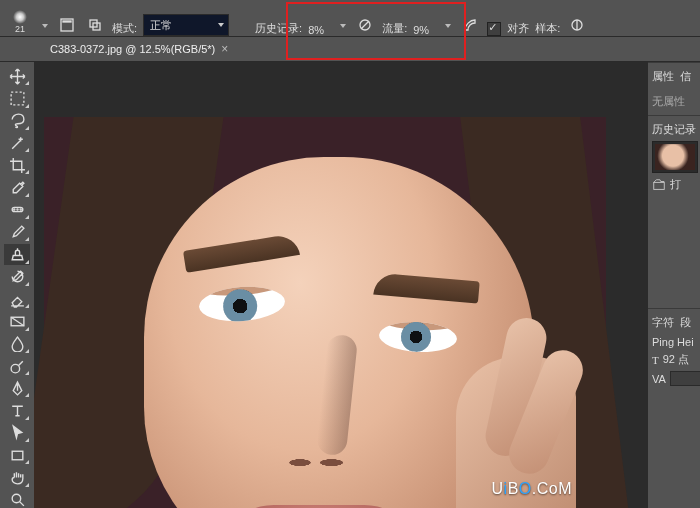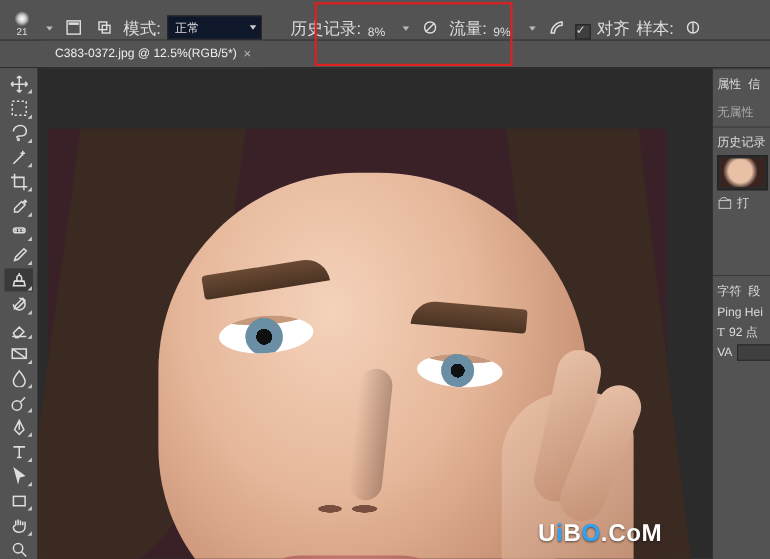--- a/index.html
+++ b/index.html
@@ -2,21 +2,21 @@
 <html><head>
 <meta charset="utf-8">
 <style>
 html,body{margin:0;padding:0;width:700px;height:508px;overflow:hidden;background:#535353;font-family:"Microsoft YaHei",sans-serif;color:#ddd;font-size:11px}
 .topbar{height:36px;background:#535353;border-bottom:1px solid #2a2a2a;display:flex;align-items:flex-end;padding:0 6px;gap:6px}
 .brush-preview{width:28px;height:28px;display:flex;flex-direction:column;align-items:center;justify-content:center}
 .brush-dot{width:14px;height:14px;border-radius:50%;background:radial-gradient(circle,#fff 0%,#ccc 35%,rgba(255,255,255,0) 70%)}
 .brush-num{font-size:9px;color:#ddd}
 .ico-btn{width:22px;height:22px;display:flex;align-items:center;justify-content:center;color:#ddd;cursor:pointer}
 .ico-btn svg{width:16px;height:16px;stroke:#ddd;fill:none;stroke-width:1.3}
-.lbl{color:#ddd;font-size:15px;white-space:nowrap}
+.lbl{color:#ddd;font-size:11px;white-space:nowrap}
 .dd{background:#0f172a;color:#ddd;height:20px;padding:0 18px 0 6px;display:flex;align-items:center;border:1px solid #2a2a2a;min-width:60px;position:relative;cursor:pointer}
 .dd:after{content:"";position:absolute;right:4px;top:8px;border-left:3px solid transparent;border-right:3px solid transparent;border-top:4px solid #ccc}
 .val{color:#ddd;min-width:24px;text-align:left}
 .chev{width:10px;height:20px;display:flex;align-items:center;justify-content:center;cursor:pointer}
 .chev:after{content:"";border-left:3px solid transparent;border-right:3px solid transparent;border-top:4px solid #bbb}
 .cb{width:12px;height:12px;border:1px solid #222;background:#3f3f3f;display:inline-block;vertical-align:middle;position:relative;cursor:pointer}
 .cb.checked:after{content:"✓";position:absolute;top:-2px;left:0;font-size:11px;color:#ddd}
 .redbox{position:absolute;top:2px;left:286px;width:176px;height:54px;border:2px solid #e02020;pointer-events:none;z-index:50}
 .tabbar{height:24px;background:#535353;display:flex;align-items:center;padding-left:40px;border-bottom:1px solid #2a2a2a}
 .tab{padding:0 10px;height:24px;display:flex;align-items:center;gap:6px;color:#eee;font-size:11px;background:#535353}
@@ -43,21 +43,21 @@
 .iris{position:absolute;left:24px;top:2px;width:34px;height:34px;border-radius:50%;background:radial-gradient(circle,#0e1012 0 30%,#6a8ea4 30% 70%,#4a6d82 70% 100%)}
 .eye.er .iris{left:22px;top:0;width:30px;height:30px}
 .lid{position:absolute;left:0;top:-10px;width:100%;height:18px;background:#c8987b;border-radius:50%}
 .nose-sh{position:absolute;left:278px;top:218px;width:30px;height:120px;background:linear-gradient(90deg,rgba(0,0,0,0) 0%,rgba(90,60,50,.38) 100%);border-radius:20px;transform:rotate(6deg)}
 .nostrils{position:absolute;left:235px;top:330px;width:70px;height:26px;background:radial-gradient(ellipse at 30% 60%,#7a4e3e 0 15%,transparent 16%),radial-gradient(ellipse at 75% 60%,#7a4e3e 0 15%,transparent 16%)}
 .lips{position:absolute;left:195px;top:388px;width:160px;height:55px;background:radial-gradient(ellipse at 50% 40%,#d68d82 0%,#bb6e66 60%,#a15a56 100%);border-radius:60px 60px 80px 80px/35px 35px 60px 60px}
 .hand{position:absolute;right:30px;bottom:0;width:120px;height:160px;background:linear-gradient(135deg,#e9c1a7,#c08e73);border-radius:60px 40px 10px 10px}
 .finger{position:absolute;background:linear-gradient(135deg,#e8c2a9,#c38f74);border-radius:30px}
 .f1{right:70px;bottom:60px;width:40px;height:140px;transform:rotate(12deg)}
 .f2{right:40px;bottom:40px;width:40px;height:130px;transform:rotate(22deg)}
-.watermark{position:absolute;right:46px;bottom:12px;font-size:22px;font-weight:700;color:#fff;text-shadow:0 1px 2px rgba(0,0,0,.6);letter-spacing:.5px}
+.watermark{position:absolute;right:76px;bottom:12px;font-size:16px;font-weight:400;color:#fff;text-shadow:0 1px 2px rgba(0,0,0,.6);letter-spacing:.5px}
 .watermark .b{color:#2aa3ff}
 .panels{width:52px;background:#535353;display:flex;flex-direction:column}
 .pnl{border-top:1px solid #3a3a3a;padding:6px 4px}
 .pnl .tt{font-size:11px;color:#ddd;margin-bottom:4px;white-space:nowrap}
 .thumbwrap{width:44px;height:30px;background:#2b2b2b;border:1px solid #222;display:flex;align-items:center;justify-content:center;overflow:hidden}
 .thumb{width:40px;height:26px;background:radial-gradient(circle at 45% 45%,#e8c0a6 0 40%,#3a2420 60%)}
 .pnl input{width:40px;background:#3f3f3f;color:#ddd;border:1px solid #2a2a2a;font-size:10px;padding:1px 2px}
 .row{display:flex;align-items:center;gap:4px;margin-top:4px}
 .ticon{width:14px;height:14px}
 </style>
@@ -291,21 +291,21 @@
           <div class="thumb"></div>
         </div>
       <div class="row">
           <svg class="ticon" viewBox="0 0 16 16">
             <rect x="2" y="5" width="12" height="8" stroke="#ccc" fill="none"></rect>
             <path d="M2 5l3-3h4l1 2h4" stroke="#ccc" fill="none"></path>
           </svg>
           <span>打</span>
         </div>
     </div>
-    <div class="pnl" style="margin-top:52px">
+    <div class="pnl" style="margin-top:110px">
       <div class="tt"><span>字符</span> &nbsp;<span>段</span></div>
       <div style="margin-top:6px">Ping Hei</div>
       <div class="row">
         <span style="font-family:serif;color:#ddd">T</span>
         <span>92 点</span>
       </div>
       <div class="row">
         <span>VA</span>
         <input type="text" value="" style="">
       </div>

